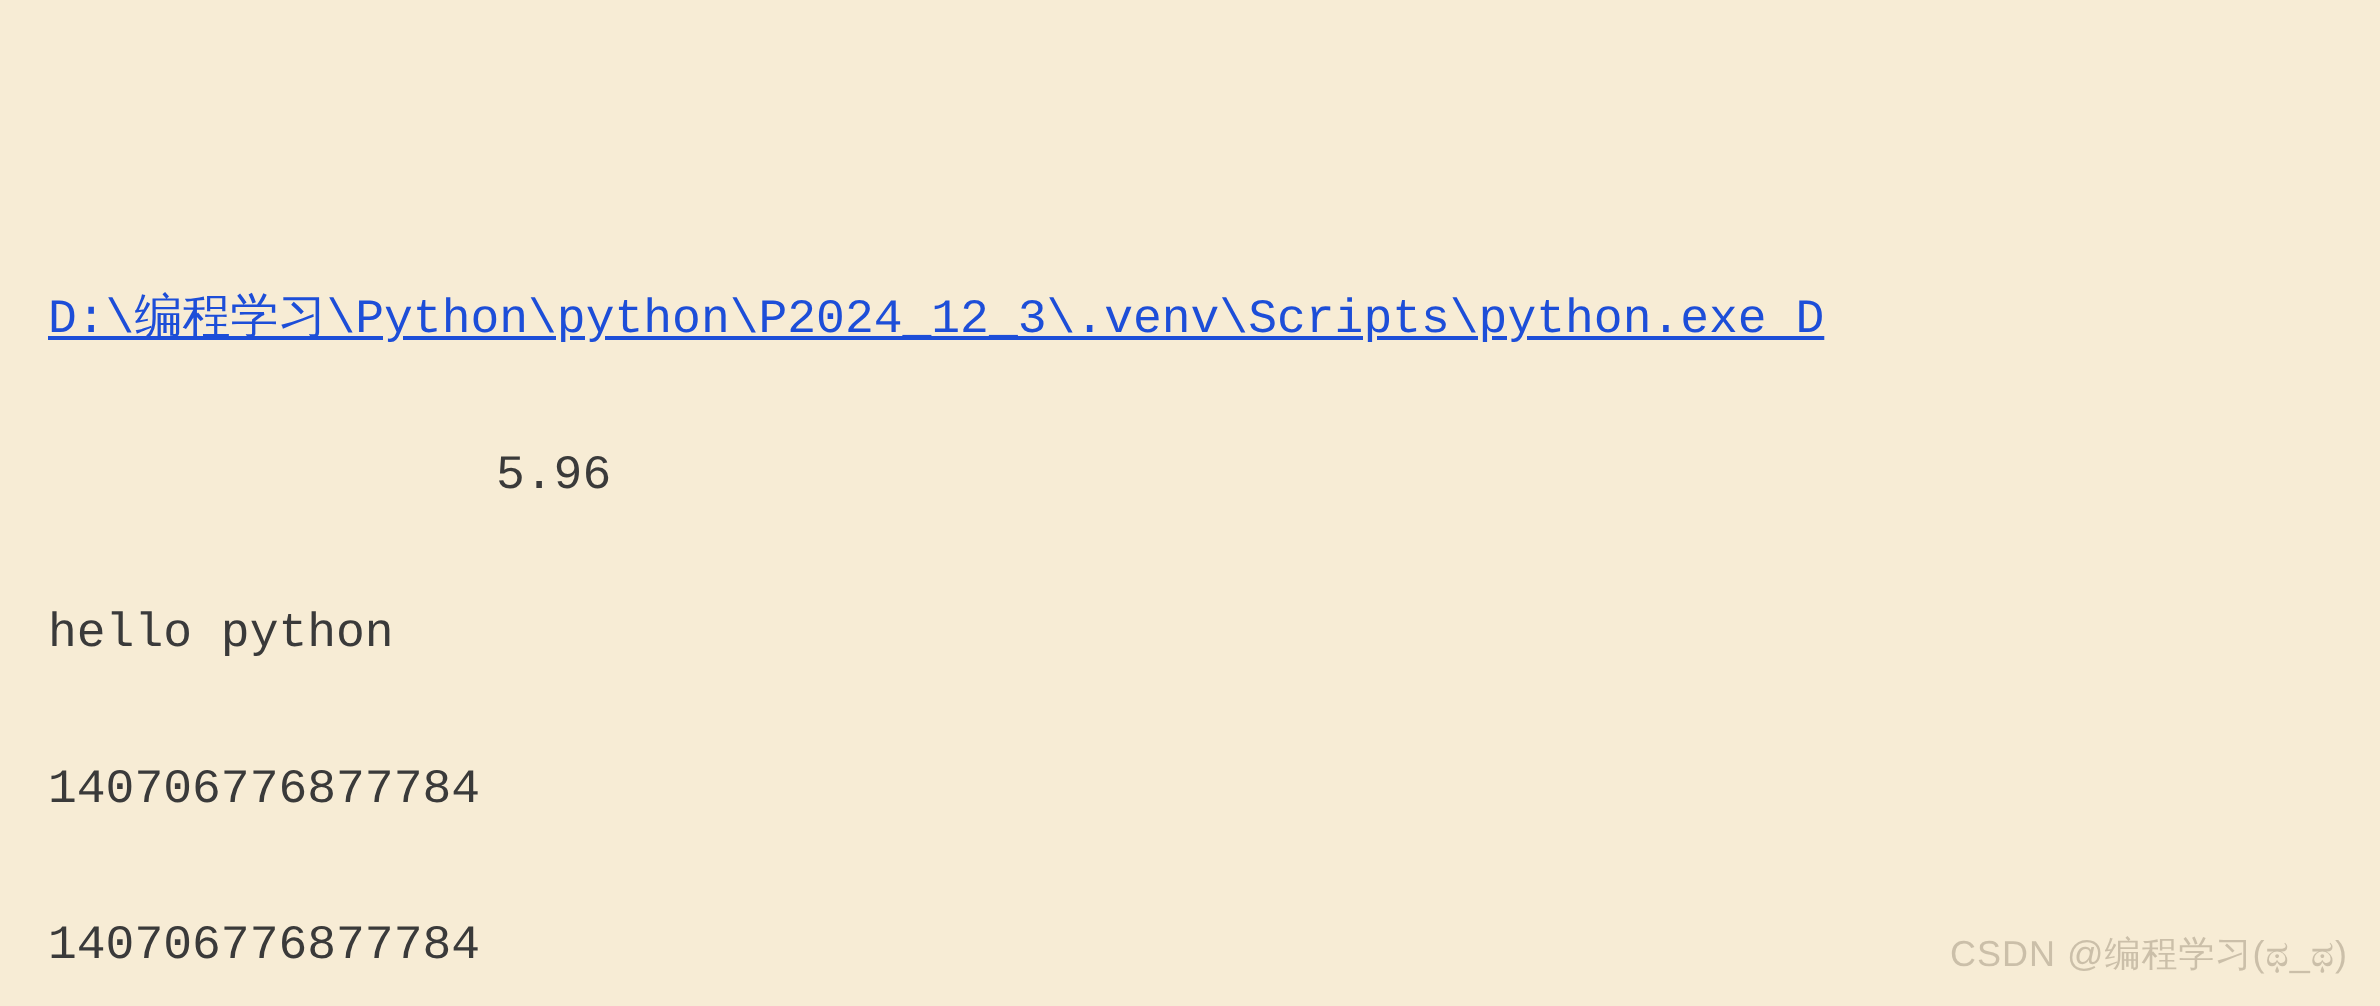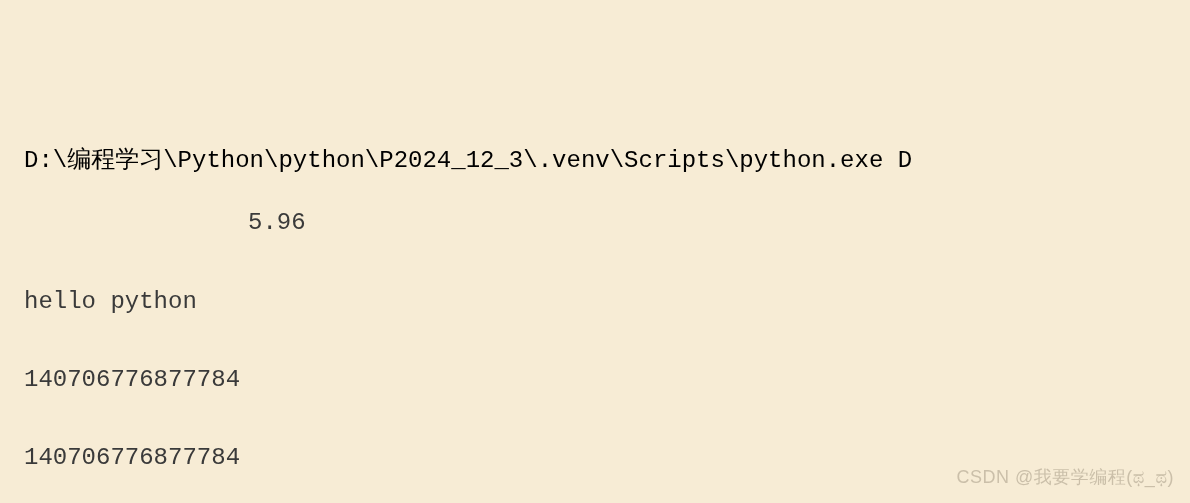--- a/index.html
+++ b/index.html
@@ -14,23 +14,25 @@
       color: #3a3a3a;
       padding: 20px 24px;
       line-height: 1.3;
       white-space: pre;
       overflow: hidden;
       width: 1190px;
       height: 503px;
       position: relative;
     }
     .command-line {
-      color: #000000;
+      color: #1d4ed8;
+      margin-bottom: 16px;
       white-space: nowrap;
       overflow: hidden;
+      text-decoration: underline;
     }
     .output-line {
       color: #3a3a3a;
       margin-bottom: 16px;
     }
     .indent {
       padding-left: 224px;
     }
     .watermark {
       position: absolute;
@@ -50,16 +52,16 @@
 <div class="command-line">D:\编程学习\Python\python\P2024_12_3\.venv\Scripts\python.exe D</div>
 <div class="output-line indent">5.96</div>
 <div class="output-line">hello python</div>
 <div class="output-line">140706776877784</div>
 <div class="output-line">140706776877784</div>
 
 
 
 
 
-<div class="watermark">CSDN @我要学编程(ಥ_ಥ)</div>
+<div class="watermark">CSDN @编程学习(ಥ_ಥ)</div>
 
 
 
 
 </body></html>

